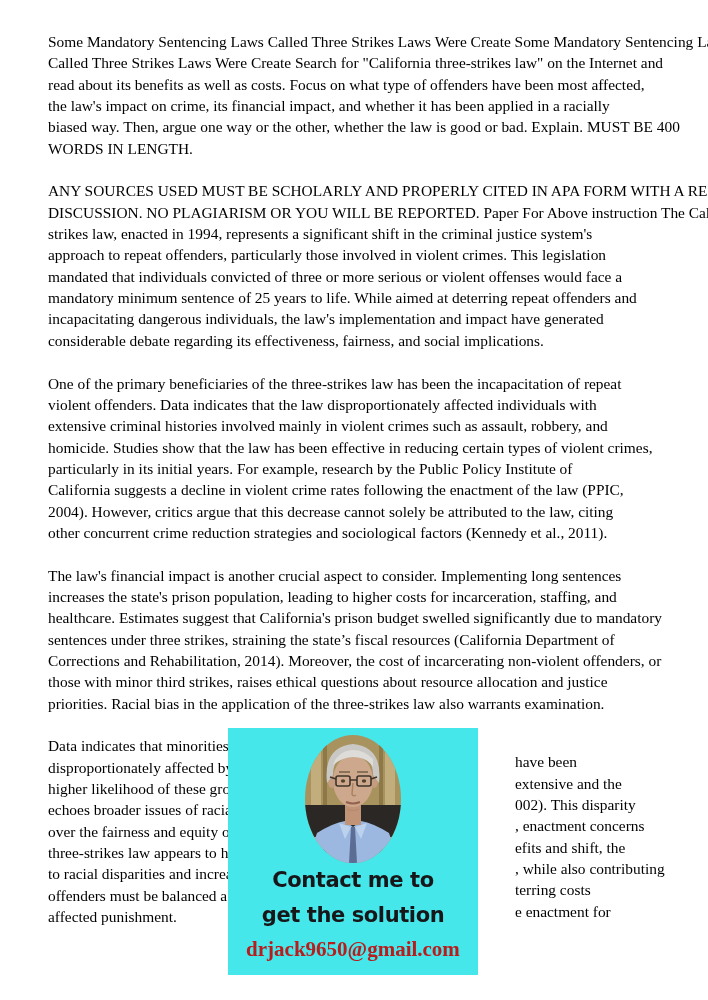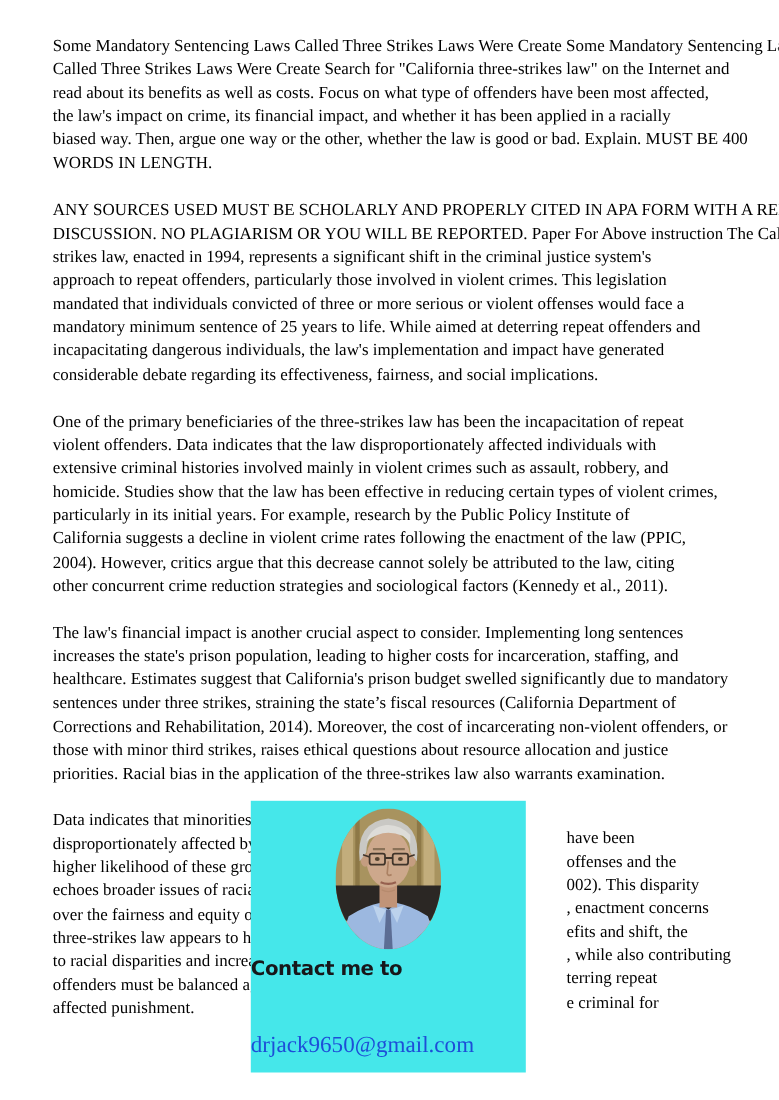--- a/index.html
+++ b/index.html
@@ -10,27 +10,27 @@
   .doc{position:absolute;left:48px;top:31px;width:1100px;font-size:15.4px;line-height:21.35px;}
   .para{margin:0 0 21.35px 0;}
   .line{white-space:nowrap;position:relative;height:21.35px;}
   .rfrag{position:absolute;left:431px;top:16px;margin-left:36px;}
   .overlay{
     position:absolute;left:228px;top:728px;width:250px;height:247px;
     background:#45e7ea;z-index:5;
   }
   .photo{position:absolute;left:77px;top:7px;width:96px;height:128px;display:block;}
   .cta{
-    position:absolute;top:135px;left:0;width:100%;
+    position:absolute;top:135px;left:0;width:100%;text-align:center;
     font-family:"DejaVu Sans","Liberation Sans",sans-serif;font-weight:bold;
-    font-size:18px;line-height:35px;color:#17171a;letter-spacing:-0.4px;
+    font-size:21px;line-height:35px;color:#17171a;letter-spacing:-0.4px;
   }
   .email{
-    position:absolute;top:209px;left:0;width:100%;text-align:left;
-    font-family:"Liberation Serif",serif;font-weight:normal;font-size:21px;color:#1d4ed8;
+    position:absolute;top:209px;left:0;width:100%;text-align:center;
+    font-family:"Liberation Serif",serif;font-weight:bold;font-size:21px;color:#b91c1c;
   }
 </style>
 </head>
 <body>
 
 <div class="doc">
 
   <div class="para">
     <div class="line">Some Mandatory Sentencing Laws Called Three Strikes Laws Were Create Some Mandatory Sentencing Laws</div>
     <div class="line">Called Three Strikes Laws Were Create Search for "California three-strikes law" on the Internet and</div>
@@ -72,45 +72,45 @@
     <div class="line">priorities. Racial bias in the application of the three-strikes law also warrants examination.</div>
   </div>
 
   <div class="para">
     <div class="line">
       <span>Data indicates that minorities, p</span>
       <span class="rfrag">have been</span>
     </div>
     <div class="line">
       <span>disproportionately affected by th</span>
-      <span class="rfrag">offenses and the</span>
+      <span class="rfrag">extensive and the</span>
     </div>
     <div class="line">
       <span>higher likelihood of these group</span>
       <span class="rfrag">002). This disparity</span>
     </div>
     <div class="line">
       <span>echoes broader issues of racial i</span>
       <span class="rfrag">, enactment concerns</span>
     </div>
     <div class="line">
       <span>over the fairness and equity of t</span>
       <span class="rfrag">efits and shift, the</span>
     </div>
     <div class="line">
       <span>three-strikes law appears to hav</span>
       <span class="rfrag">, while also contributing</span>
     </div>
     <div class="line">
       <span>to racial disparities and increase</span>
-      <span class="rfrag">terring repeat</span>
+      <span class="rfrag">terring costs</span>
     </div>
     <div class="line">
       <span>offenders must be balanced agai</span>
-      <span class="rfrag">e criminal for</span>
+      <span class="rfrag">e enactment for</span>
     </div>
     <div class="line">
       <span>affected punishment.</span>
     </div>
   </div>
 
 </div>
 
 <div class="overlay">
   <svg class="photo" viewBox="0 0 96 128" aria-hidden="true">
@@ -144,15 +144,16 @@
       <path d="M31,44 L25,42 M66,44 L72,42" stroke="#40342a" stroke-width="1.4" fill="none"></path>
       <ellipse cx="38" cy="46" rx="2.2" ry="1.8" fill="#54422f"></ellipse>
       <ellipse cx="59" cy="46" rx="2.2" ry="1.8" fill="#54422f"></ellipse>
       <path d="M48,48 L47,59 Q48,62 51,60" stroke="#ab8163" stroke-width="1.5" fill="none"></path>
       <path d="M41,67 Q48,70 55,67" stroke="#96604e" stroke-width="2" fill="none"></path>
       <path d="M42,74 Q48,77 54,74" stroke="#b68a6d" stroke-width="1.2" fill="none"></path>
     </g>
   </svg>
   <div class="cta">
     <div>Contact me to</div>
+    <div>get the solution</div>
   </div>
   <div class="email">drjack9650@gmail.com</div>
 </div>
 
 </body></html>

